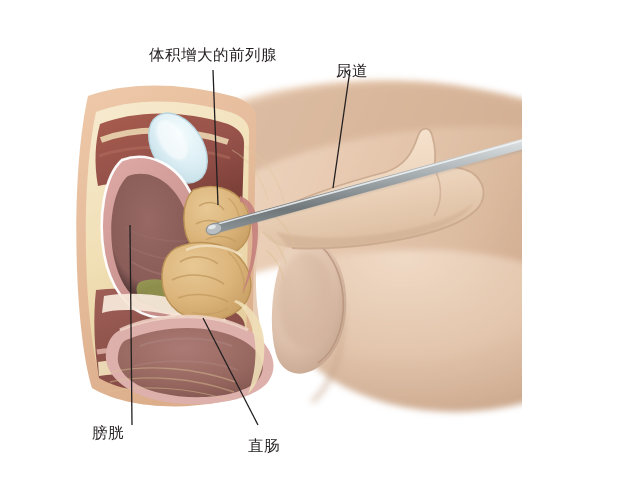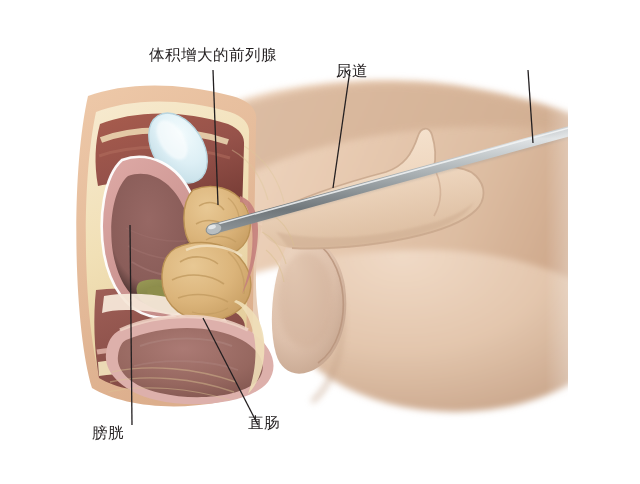--- a/index.html
+++ b/index.html
@@ -6,21 +6,21 @@
   html, body {
     margin: 0;
     padding: 0;
     background: #ffffff;
   }
   body {
     font-family: "DejaVu Sans", "Liberation Sans", sans-serif;
   }
   #stage {
     position: relative;
-    width: 568px;
+    width: 522px;
     height: 484px;
     background: #ffffff;
     overflow: hidden;
   }
   #figure {
     position: absolute;
     left: 0;
     top: 0;
     width: 640px;
     height: 484px;
@@ -372,15 +372,15 @@
     </g>
   </svg>
 
   <div class="label center" style="left:213px; top:48px;">体积增大的前列腺</div>
 
   <div class="label center" style="left:352px; top:64px;">尿道</div>
 
 
   <div class="label center" style="left:108px; top:426px;">膀胱</div>
 
-  <div class="label center" style="left:264px; top:416px;">直肠</div>
+  <div class="label center" style="left:264px; top:439px;">直肠</div>
 
 </div>
 
 </body></html>

